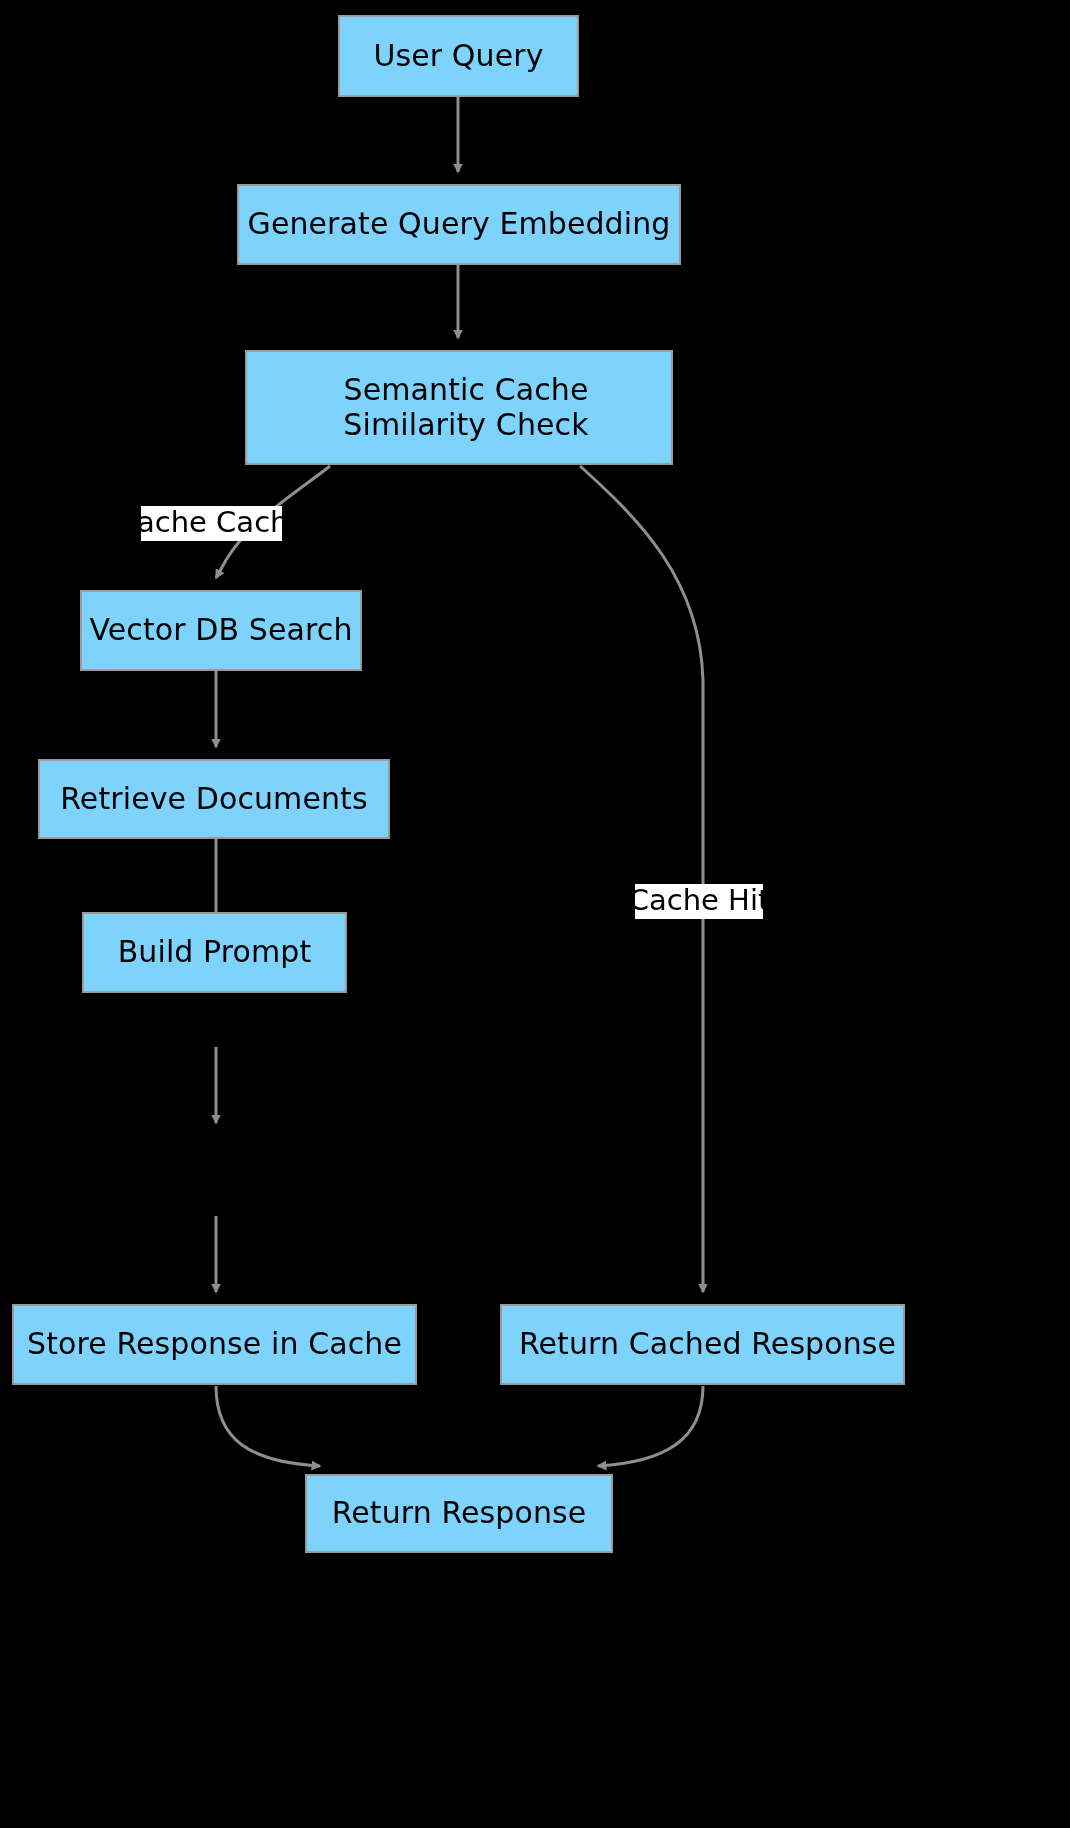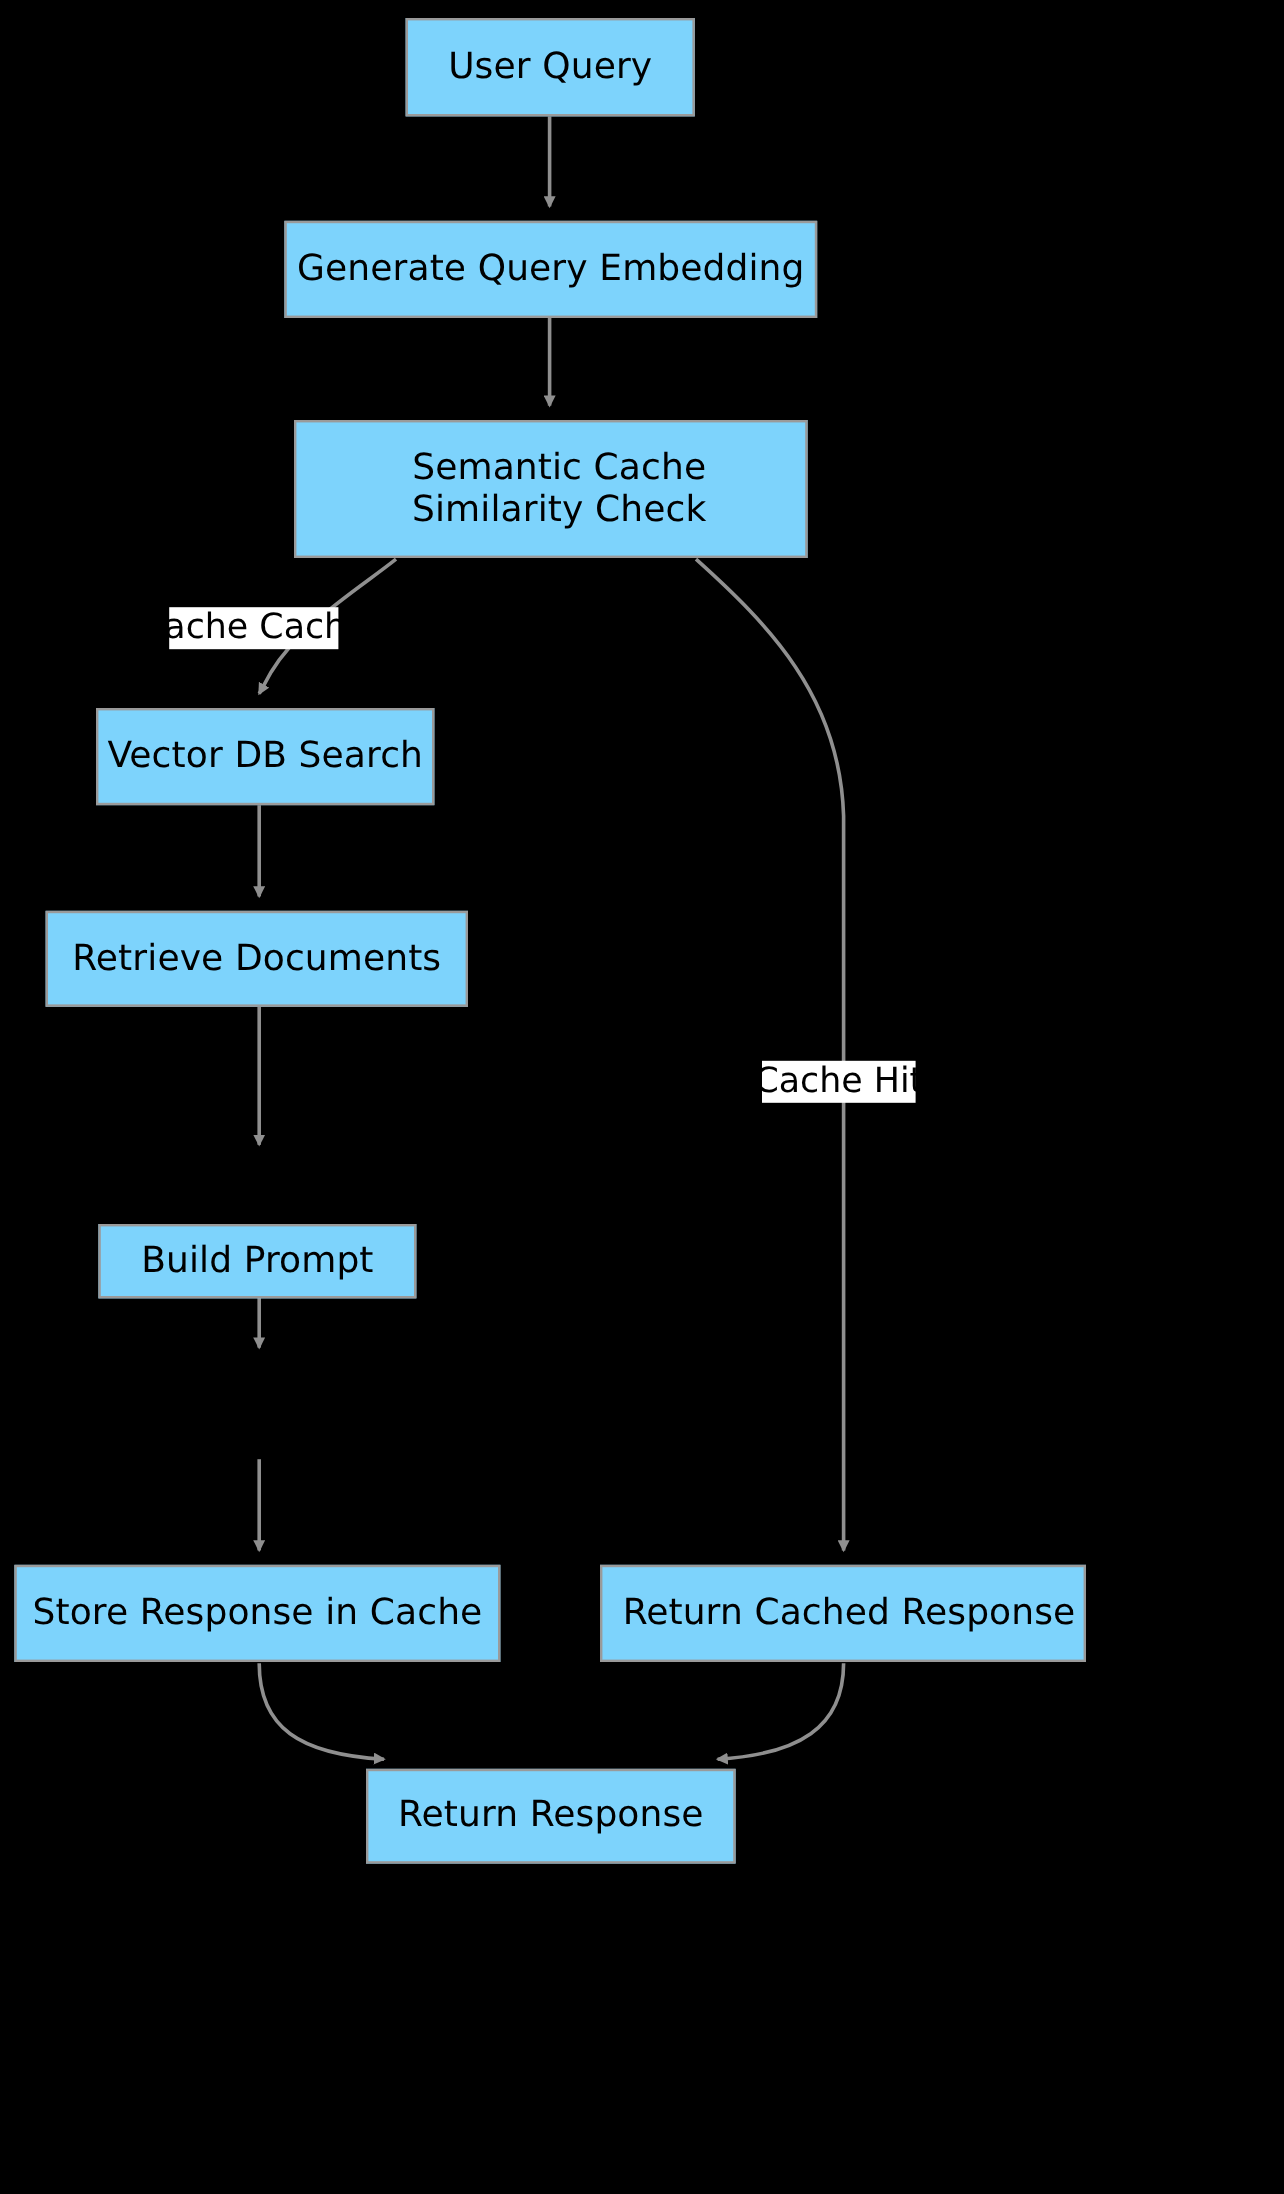--- a/index.html
+++ b/index.html
@@ -89,21 +89,21 @@
   </div>
 
   <div class="node" style="left:57px;top:590px;width:282px;height:81px;margin-left:23px;">
     <span>Vector DB Search</span>
   </div>
 
   <div class="node" style="left:38px;top:759px;width:352px;height:80px;">
     <span>Retrieve Documents</span>
   </div>
 
-  <div class="node" style="left:82px;top:1020px;width:265px;height:62px;">
+  <div class="node" style="left:82px;top:912px;width:265px;height:81px;">
     <span>Build Prompt</span>
   </div>
 
 
   <div class="node" style="left:12px;top:1304px;width:405px;height:81px;align-items:center;">
     <span>Store Response in Cache</span>
   </div>
 
   <div class="node" style="left:500px;top:1304px;width:405px;height:81px;padding-left:16px;">
     <span>Return Cached Response</span>

